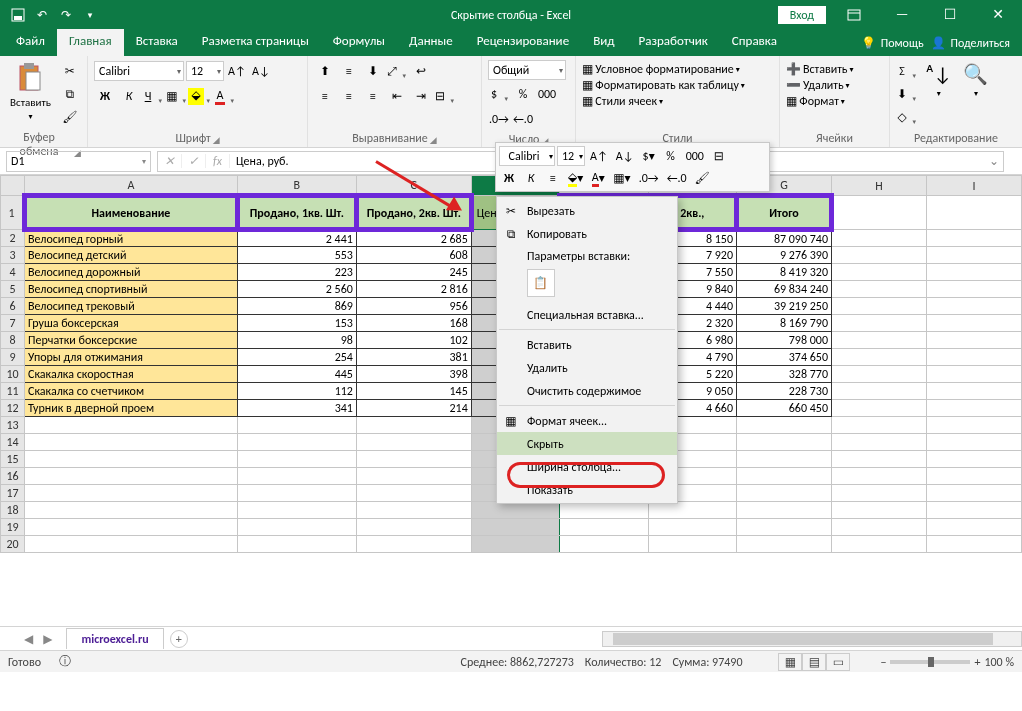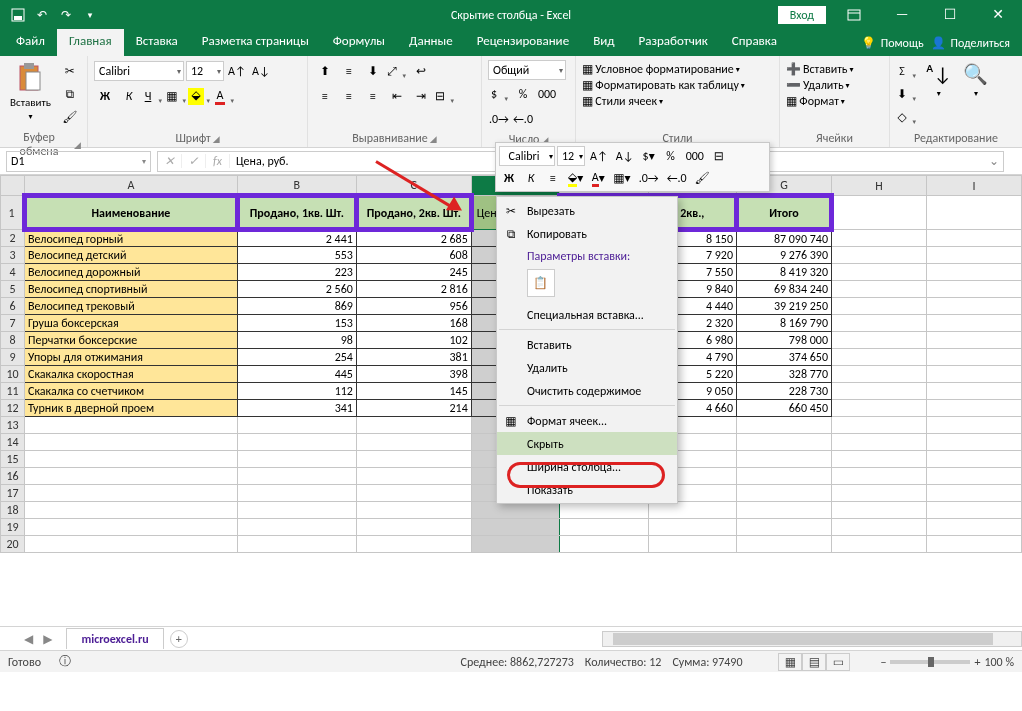--- a/index.html
+++ b/index.html
@@ -13,21 +13,21 @@
 .win-btn{width:40px;height:29px;display:flex;align-items:center;justify-content:center;cursor:pointer;font-size:14px}
 .menubar{height:27px;background:#0d7a45;display:flex;color:#fff;padding:0 4px}
 .menu-tab{padding:4px 12px 5px;cursor:pointer;font-size:13px}
 .menu-tab.file{background:#0d7a45}
 .menu-tab.active{background:#f3f3f3;color:#217346}
 .menubar-right{margin-left:auto;display:flex;gap:8px;align-items:center;padding-right:8px}
 .help-link{display:flex;align-items:center;gap:4px;cursor:pointer}
 .ribbon{height:92px;background:#f3f3f3;border-bottom:1px solid #d4d4d4;display:flex}
 .ribbon-group{border-right:1px solid #e1e1e1;padding:4px 6px 2px;display:flex;flex-direction:column}
 .ribbon-group-body{flex:1;display:flex;gap:4px;align-items:flex-start}
-.ribbon-group-label{text-align:center;font-size:11px;color:#666;padding-top:2px;display:flex;align-items:center;justify-content:center;gap:2px}
+.ribbon-group-label{text-align:center;font-size:11px;color:#666;padding-top:2px;display:flex;align-items:flex-end;justify-content:center;gap:2px}
 .ribbon-group-label .dlg{font-size:9px;color:#888;cursor:pointer}
 .big-btn{display:flex;flex-direction:column;align-items:center;gap:2px;padding:2px 4px;cursor:pointer}
 .small-row{display:flex;gap:2px;align-items:center}
 .dd{position:relative;display:inline-flex;align-items:center;border:1px solid #ccc;background:#fff;height:20px;padding:0 14px 0 4px;cursor:pointer}
 .dd::after{content:"▾";position:absolute;right:2px;font-size:8px;color:#666}
 .btn-sq{width:22px;height:22px;display:inline-flex;align-items:center;justify-content:center;border:1px solid transparent;cursor:pointer}
 .btn-dd{position:relative;padding-right:10px}
 .btn-dd::after{content:"▾";position:absolute;right:1px;bottom:1px;font-size:7px;color:#666}
 .vcol{display:flex;flex-direction:column;gap:1px}
 .hrow{display:flex;align-items:center;gap:2px;white-space:nowrap}
@@ -52,21 +52,21 @@
 .mini-toolbar{position:absolute;left:495px;top:142px;width:275px;height:50px;background:#f8f8f8;border:1px solid #c8c8c8;box-shadow:2px 2px 6px rgba(0,0,0,.2);padding:3px;display:flex;flex-direction:column;gap:2px}
 .mini-row{display:flex;gap:2px;align-items:center}
 .mini-btn{height:20px;min-width:20px;display:inline-flex;align-items:center;justify-content:center;padding:0 2px;cursor:pointer;border:1px solid transparent}
 .mini-dd{border:1px solid #ccc;background:#fff;padding:0 10px 0 4px;position:relative}
 .mini-dd::after{content:"▾";position:absolute;right:1px;font-size:8px}
 .context-menu{position:absolute;left:496px;top:196px;width:182px;background:#f2f2f2;border:1px solid #c8c8c8;box-shadow:3px 3px 8px rgba(0,0,0,.25);padding:2px 0}
 .cm-item{height:23px;display:flex;align-items:center;padding:0 18px 0 30px;cursor:pointer;position:relative;font-size:12px}
 .cm-item.hl{background:#cde0c0}
 .cm-icon{position:absolute;left:6px;width:16px;text-align:center;font-size:12px}
 .cm-sep{height:1px;background:#d4d4d4;margin:3px 2px}
-.cm-label{color:#4c1d95;padding:4px 6px 4px 30px;font-size:12px}
+.cm-label{color:#000000;padding:4px 6px 4px 30px;font-size:12px}
 .paste-opt{padding:2px 6px 6px 30px}
 .paste-btn{width:28px;height:28px;border:1px solid #ccc;background:#fff;display:inline-flex;align-items:center;justify-content:center;cursor:pointer}
 .red-ring{position:absolute;border:3px solid #d22;border-radius:16px;pointer-events:none}
 .arrow-line{position:absolute;height:3px;background:#d22;transform-origin:left center;pointer-events:none}
 .arrow-head{position:absolute;width:0;height:0;border-left:14px solid #d22;border-top:8px solid transparent;border-bottom:8px solid transparent;pointer-events:none}
 .sheet-tabs{height:24px;background:#fff;border-top:1px solid #d4d4d4;display:flex;align-items:center;padding-left:20px}
 .tab-nav{display:flex;gap:2px;color:#888;padding-right:10px}
 .tab-nav span{cursor:pointer;padding:0 4px}
 .sheet-tab{padding:3px 14px;border:1px solid #ccc;border-bottom:none;background:#fff;color:#4c1d95;font-weight:700;cursor:pointer}
 .add-sheet{margin-left:6px;width:18px;height:18px;border:1px solid #ccc;border-radius:50%;display:flex;align-items:center;justify-content:center;color:#666;cursor:pointer}

